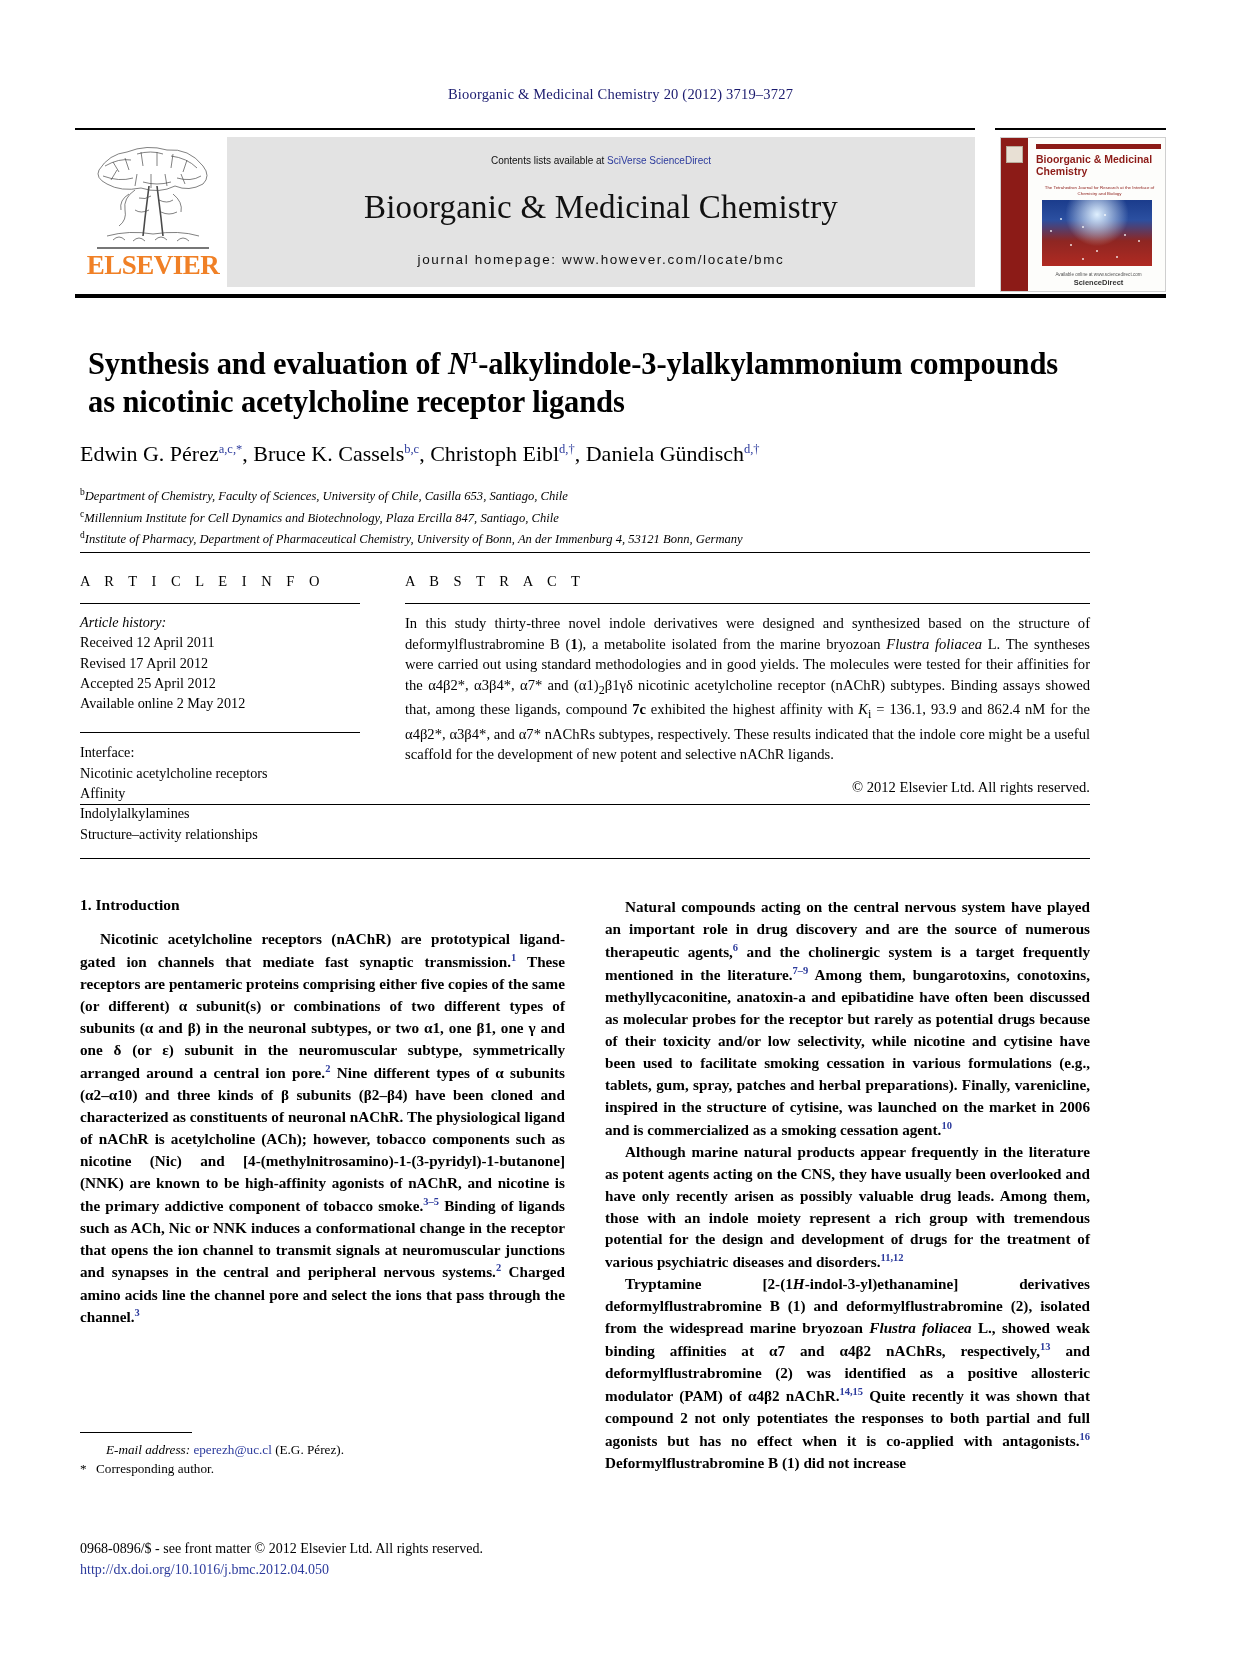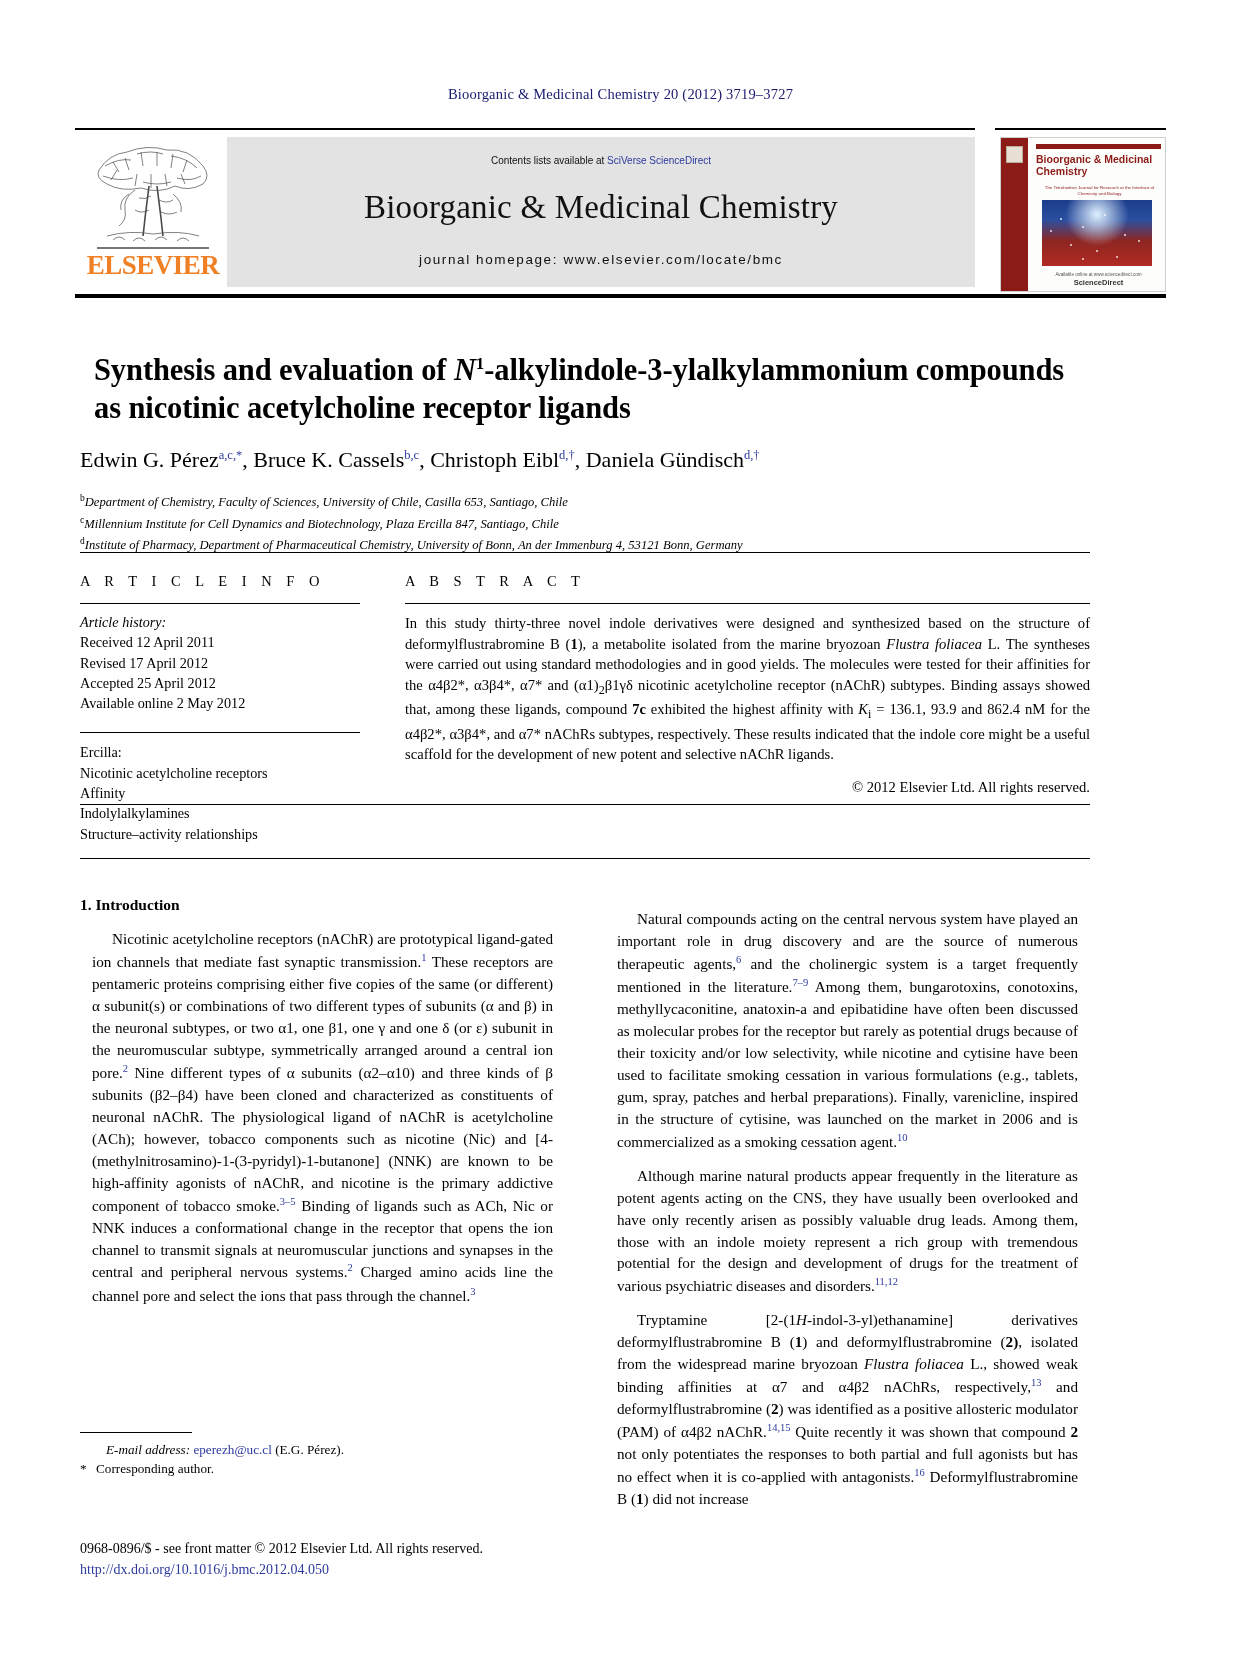--- a/index.html
+++ b/index.html
@@ -218,21 +218,21 @@
     top: 338px;
     left: 80px;
     width: 1010px;
   }
   .article-title {
     font-family: "Liberation Serif", serif;
     font-weight: 700;
     font-size: 30.5px;
     line-height: 1.24;
     letter-spacing: -0.1px;
-    margin: 14px;
+    margin: 8px;
   }
   .authors {
     margin-top: 18px;
     font-size: 22px;
     line-height: 1.3;
   }
   .authors sup {
     font-size: 12.5px;
     color: #2b3a9c;
     vertical-align: super;
@@ -345,25 +345,26 @@
     top: 0; left: 525px;
     width: 485px;
   }
   .h2 {
     font-family: "Liberation Serif", serif;
     font-weight: 700;
     font-size: 15.5px;
     margin: 0 0 14px 0;
   }
   p.bt {
-    margin: 12px;
+    margin: 0;
     font-size: 15.2px;
     line-height: 1.445;
     text-align: justify;
     text-indent: 20px;
+    font-weight: bold;
   }
   sup.ref {
     color: #2b3a9c;
     font-size: 10.5px;
     vertical-align: super;
   }
 
   
   .footnotes {
     position: absolute;
@@ -454,21 +455,21 @@
         <line x1="8" y1="108" x2="120" y2="108" stroke="#4a4a4a" stroke-width="1.4"></line>
       </svg>
       <div class="elsevier-word">ELSEVIER</div>
     </div>
 
     <div class="masthead-center">
       <div class="contents-line">
         <span>Contents lists available at </span><span class="sd-link">SciVerse ScienceDirect</span>
       </div>
       <div class="journal-title">Bioorganic &amp; Medicinal Chemistry</div>
-      <div class="journal-home">journal homepage: www.elsevier.com/locate/bmc</div>
+      <div class="journal-home">journal homepage: www.however.com/locate/bmc</div>
     </div>
 
     <div class="cover-thumb">
       <div class="cover-spine">
         <div class="cover-spine-box"></div>
       </div>
       <div class="cover-body">
         <div class="cover-topbar"></div>
         <div class="cover-title">Bioorganic &amp; Medicinal Chemistry</div>
         <div class="cover-sub">The Tetrahedron Journal for Research at the Interface of Chemistry and Biology</div>
@@ -519,21 +520,21 @@
       <div class="thin-rule"></div>
       <div class="info-body">
         <div class="it">Article history:</div>
         <div>Received 12 April 2011</div>
         <div>Revised 17 April 2012</div>
         <div>Accepted 25 April 2012</div>
         <div>Available online 2 May 2012</div>
       </div>
       <div class="thin-rule" style="margin-top:19px"></div>
       <div class="kw-block">
-        <div class="it">Ercilla:</div>
+        <div class="it">Interface:</div>
         <div>Nicotinic acetylcholine receptors</div>
         <div>Affinity</div>
         <div>Indolylalkylamines</div>
         <div>Structure–activity relationships</div>
       </div>
     </div>
 
     <div class="col-abstract">
       <div class="sec-head">A B S T R A C T</div>
       <div class="thin-rule"></div>

